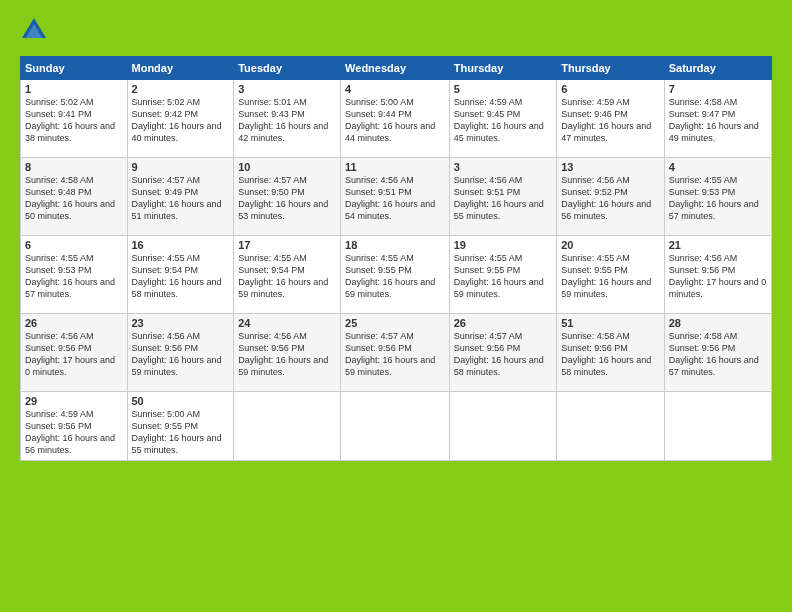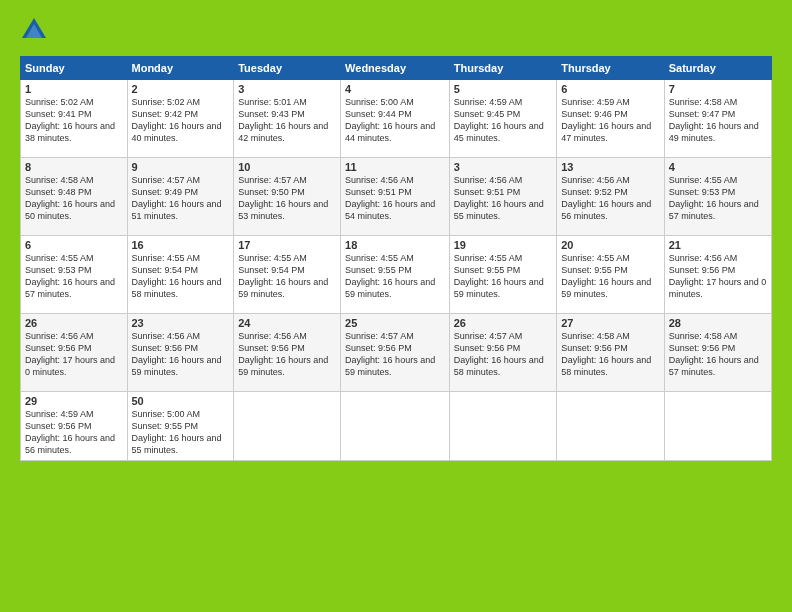--- a/index.html
+++ b/index.html
@@ -243,21 +243,21 @@
       </td>
           <td>
         <span class="day-num">25</span>
         <span class="day-info">Sunrise: 4:57 AM<br>Sunset: 9:56 PM<br>Daylight: 16 hours and 59 minutes.</span>
       </td>
           <td>
         <span class="day-num">26</span>
         <span class="day-info">Sunrise: 4:57 AM<br>Sunset: 9:56 PM<br>Daylight: 16 hours and 58 minutes.</span>
       </td>
           <td>
-        <span class="day-num">27</span>
+        <span class="day-num">51</span>
         <span class="day-info">Sunrise: 4:58 AM<br>Sunset: 9:56 PM<br>Daylight: 16 hours and 58 minutes.</span>
       </td>
           <td>
         <span class="day-num">28</span>
         <span class="day-info">Sunrise: 4:58 AM<br>Sunset: 9:56 PM<br>Daylight: 16 hours and 57 minutes.</span>
       </td>
         </tr>
         <tr class="last-row">
           <td>
         <span class="day-num">29</span>

